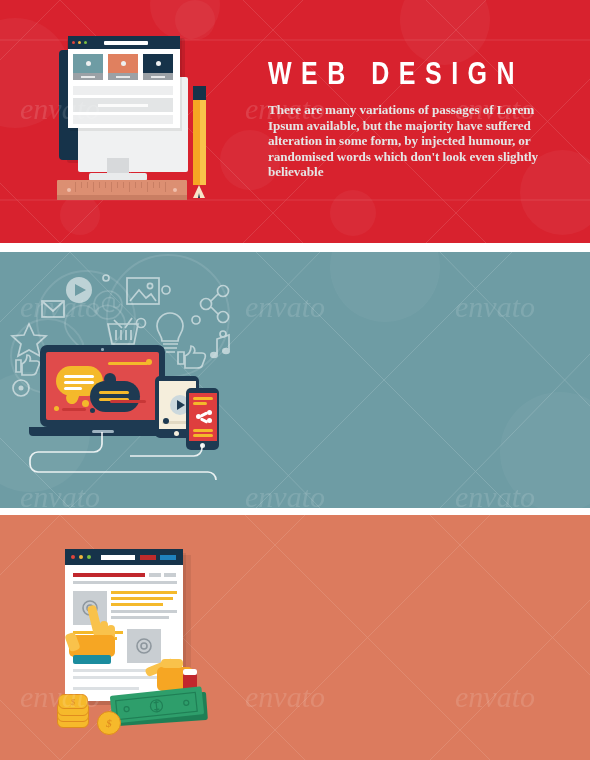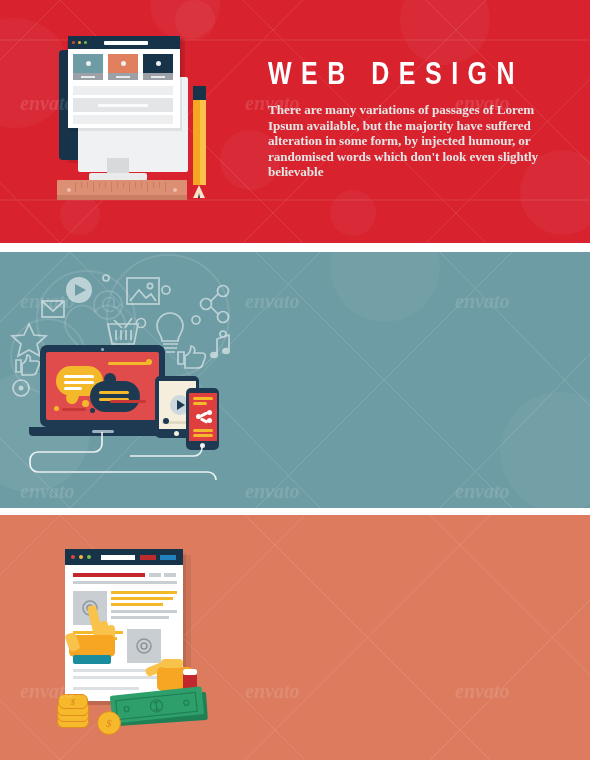--- a/index.html
+++ b/index.html
@@ -130,22 +130,22 @@
   .hand .palm{position:absolute;background:#F6A623;border-radius:5px;}
   .hand .fng{position:absolute;background:#F9C24B;border-radius:4px;}
   .cuff{position:absolute;border-radius:2px;}
 
   .bill{position:absolute;background:#2E9E6B;border-radius:2px;}
   .coin{position:absolute;border-radius:50%;background:#F6B92B;border:1.6px solid #E08C1E;}
   .coin i{position:absolute;left:50%;top:50%;transform:translate(-50%,-50%);color:#E08C1E;font-weight:700;font-family:"Liberation Serif",serif;}
 
   
   #watermarks{position:absolute;inset:0;z-index:9;pointer-events:none;}
-  .wm{position:absolute;font-family:"Liberation Serif",serif;font-style:italic;font-weight:700;
-      font-size:20px;color:rgba(255,255,255,.13);white-space:nowrap;}
+  .wm{position:absolute;font-family:"Liberation Serif",serif;font-style:italic;font-weight:400;
+      font-size:30px;color:rgba(255,255,255,.13);white-space:nowrap;}
 </style>
 </head>
 <body>
 
 <div id="page">
 
   <section class="banner" id="banner-web">
     <div class="blobs">
       <span class="blob" style="left:-40px;top:18px;width:110px;height:110px;"></span>
       <span class="blob" style="left:150px;top:-30px;width:70px;height:70px;"></span>

